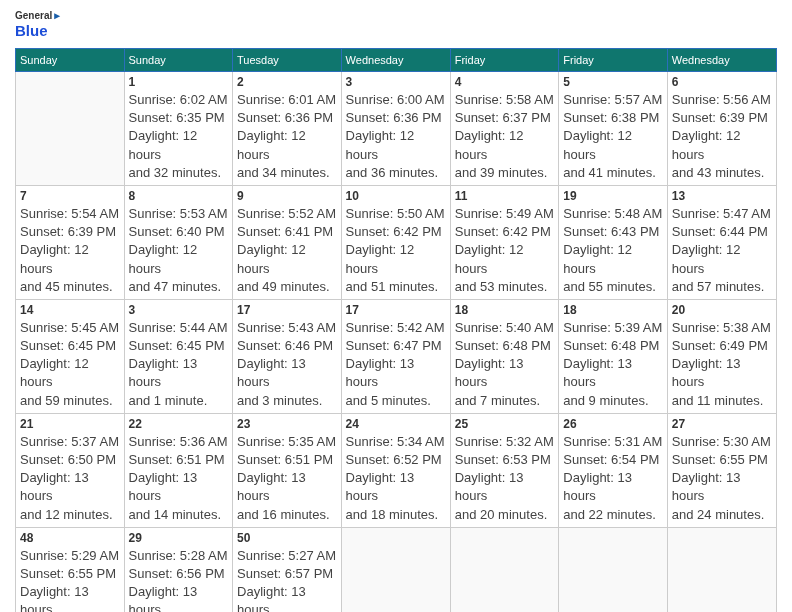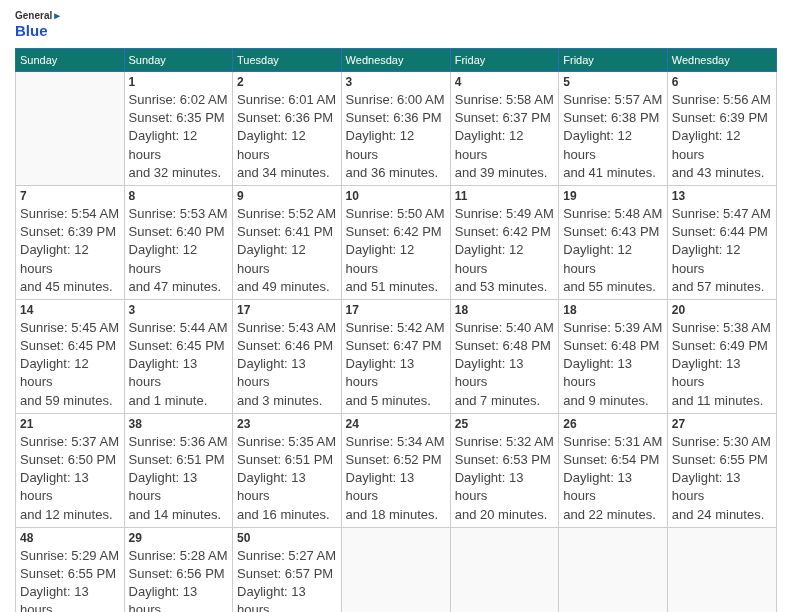--- a/index.html
+++ b/index.html
@@ -189,21 +189,21 @@
             <div class="day-num">20</div>
             <div class="day-detail">Sunrise: 5:38 AM<br>Sunset: 6:49 PM<br>Daylight: 13 hours<br>and 11 minutes.</div>
           </td>
         </tr>
         <tr>
           <td>
             <div class="day-num">21</div>
             <div class="day-detail">Sunrise: 5:37 AM<br>Sunset: 6:50 PM<br>Daylight: 13 hours<br>and 12 minutes.</div>
           </td>
           <td>
-            <div class="day-num">38</div>
+            <div class="day-num">22</div>
             <div class="day-detail">Sunrise: 5:36 AM<br>Sunset: 6:51 PM<br>Daylight: 13 hours<br>and 14 minutes.</div>
           </td>
           <td>
             <div class="day-num">23</div>
             <div class="day-detail">Sunrise: 5:35 AM<br>Sunset: 6:51 PM<br>Daylight: 13 hours<br>and 16 minutes.</div>
           </td>
           <td>
             <div class="day-num">24</div>
             <div class="day-detail">Sunrise: 5:34 AM<br>Sunset: 6:52 PM<br>Daylight: 13 hours<br>and 18 minutes.</div>
           </td>

